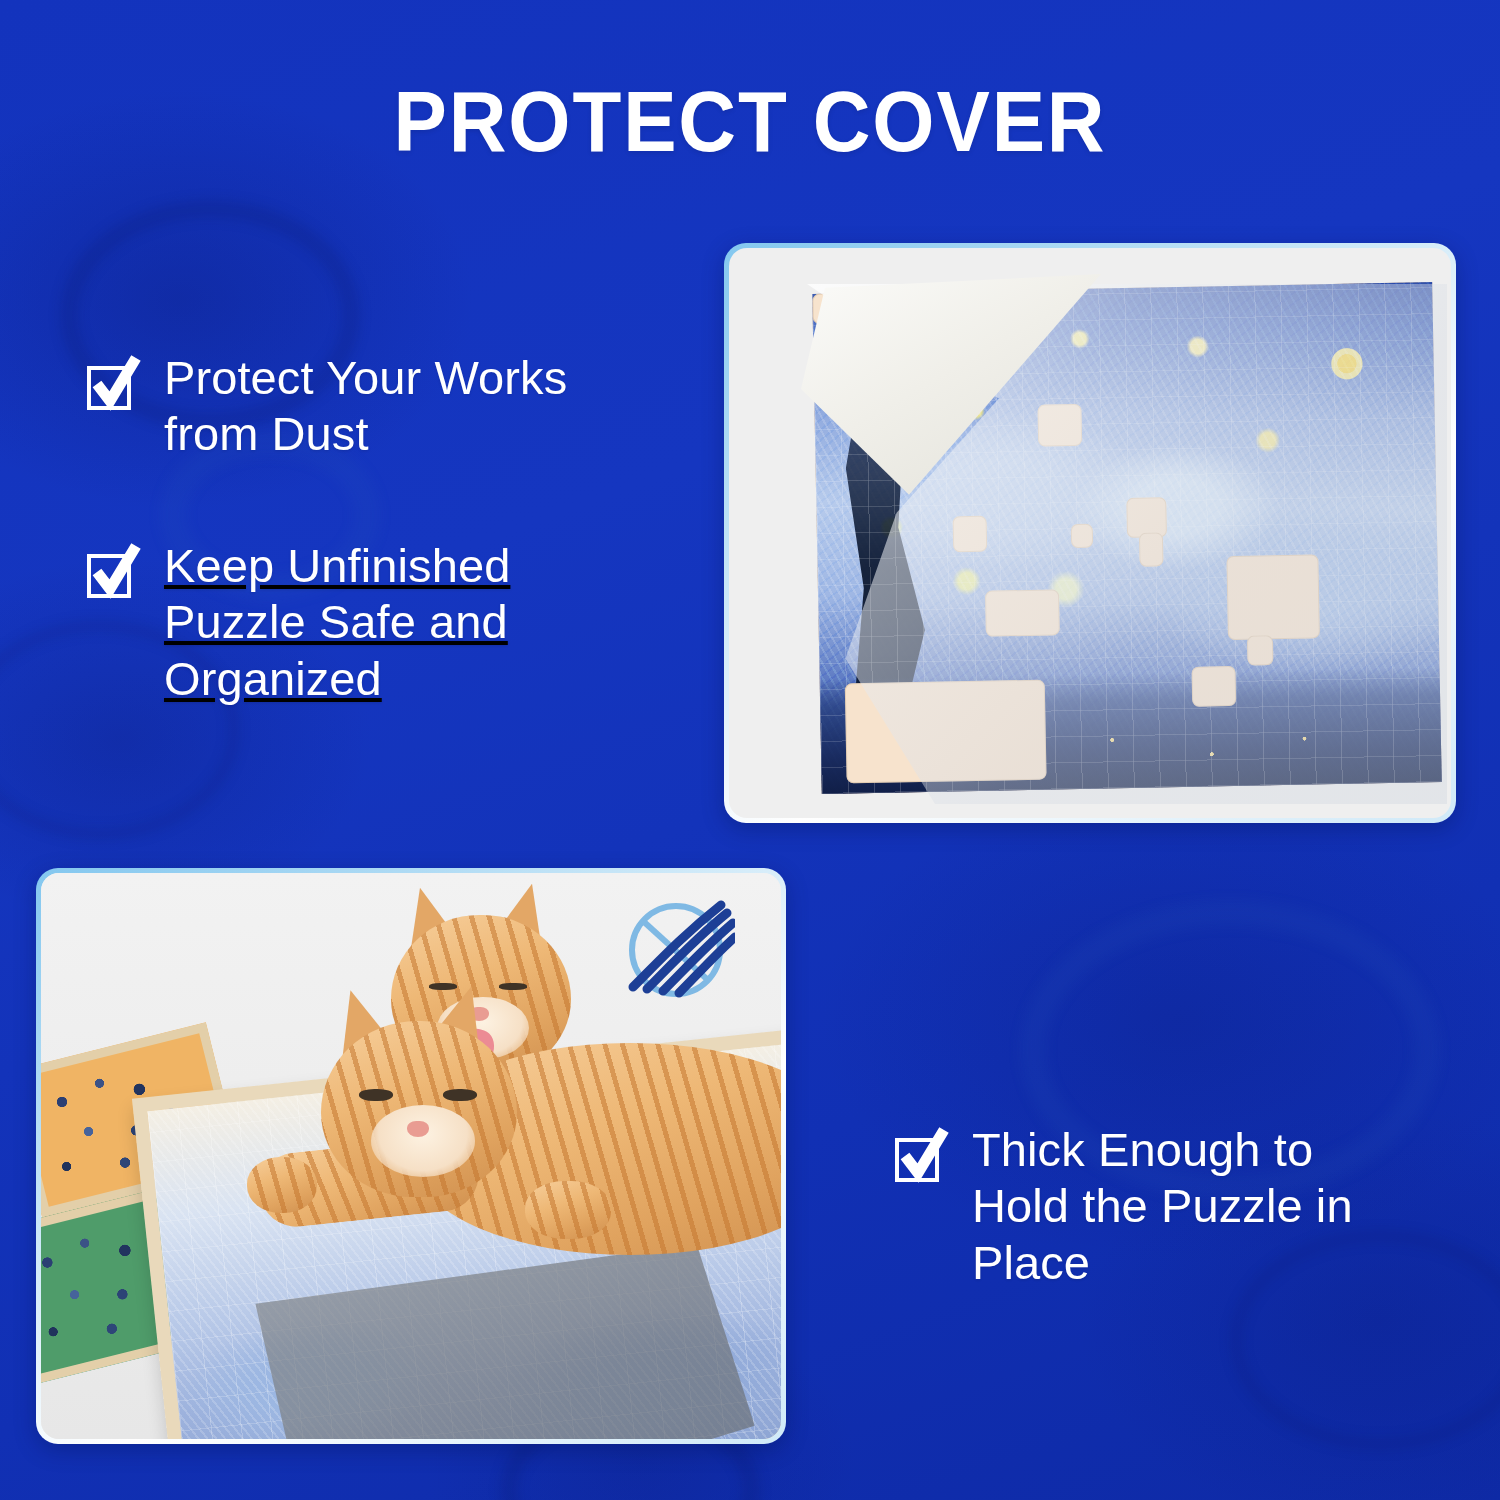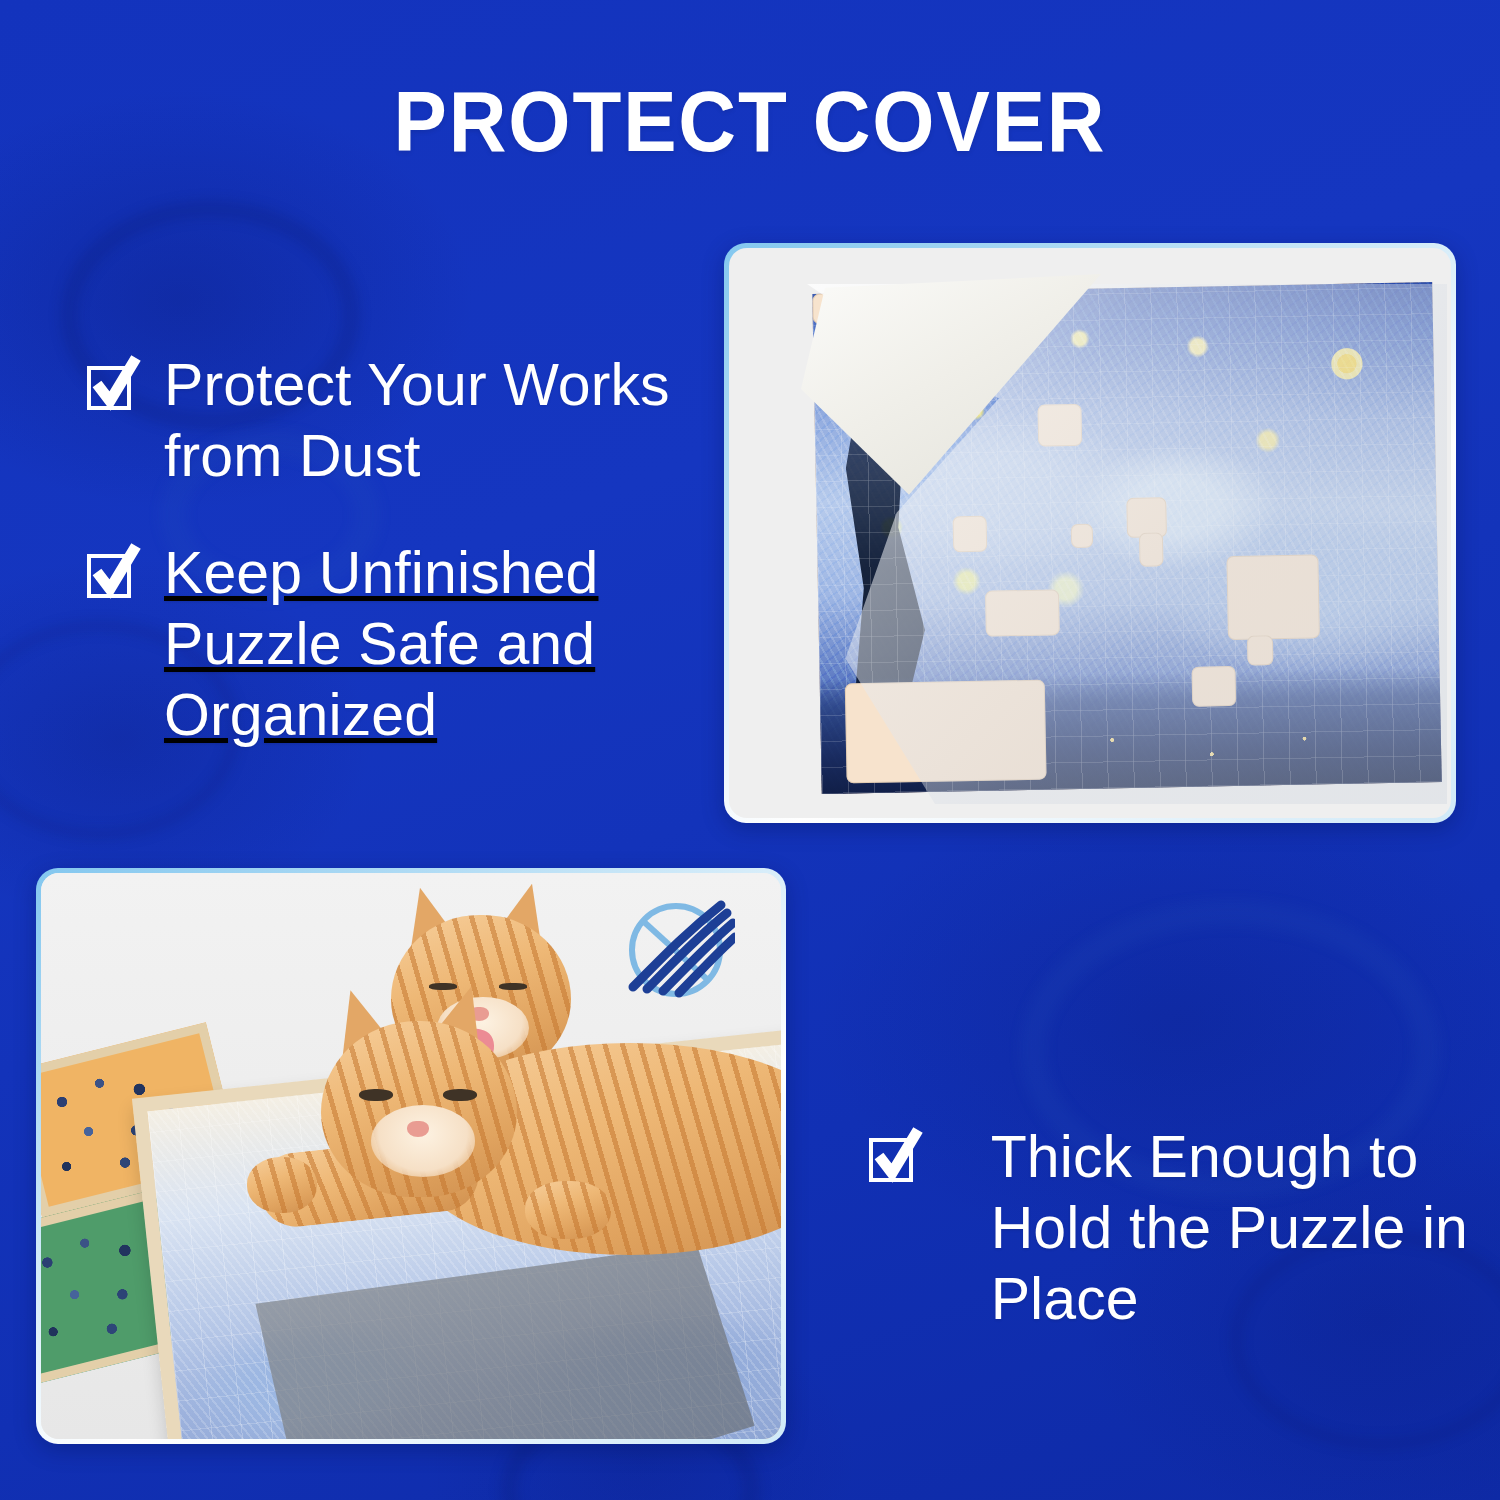--- a/index.html
+++ b/index.html
@@ -42,31 +42,31 @@
     transform:scaleX(.93);
     text-shadow:0 2px 6px rgba(0,0,0,.10);
   }
 
   
   .feature{ position:absolute; display:flex; align-items:flex-start; gap:26px; }
   .feature .cb{ flex:0 0 auto; width:52px; height:56px; position:relative; margin-top:6px; }
   .feature .cb svg{ position:absolute; left:0; top:0; overflow:visible; }
   .feature .txt{
     color:#ffffff;
-    font-size:59px;
+    font-size:47px;
     line-height:1.20;
     font-weight:500;
     letter-spacing:.1px;
     white-space:pre-line;
     text-shadow:0 1px 3px rgba(0,0,0,.12);
   }
 
   #feat1{ left:86px; top:350px;  width:620px; }
   #feat2{ left:86px; top:538px;  width:620px;text-decoration:underline; }
-  #feat3{ left:868px; top:1122px; width:600px;justify-content:space-between; }
+  #feat3{ left:894px; top:1122px; width:600px; }
 
   
   .card{
     position:absolute;
     border-radius:22px;
     padding:5px;
     background:linear-gradient(150deg,#83c7ef 0%,#bfe2f6 30%,#ffffff 62%,#cfe9f8 100%);
     box-shadow:0 6px 22px rgba(3,12,70,.30);
   }
   .card .inner{

